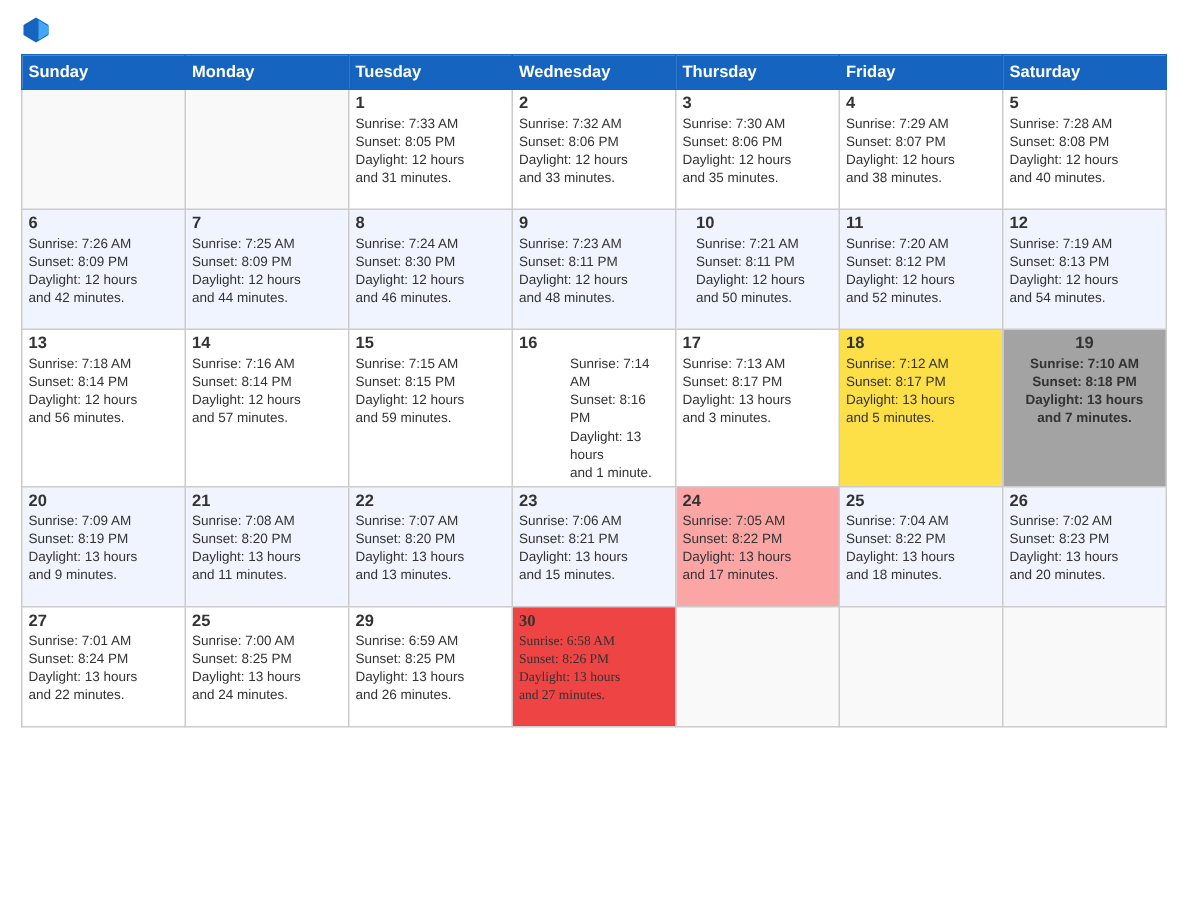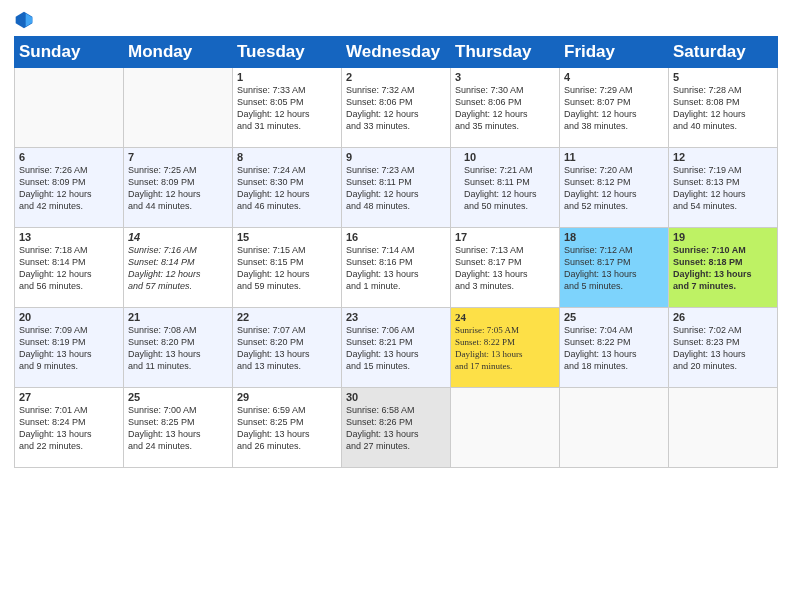--- a/index.html
+++ b/index.html
@@ -52,21 +52,21 @@
       color: #555;
     }
     .calendar {
       width: 100%;
       border-collapse: collapse;
       border: 1px solid #ccc;
     }
     .calendar th {
       background-color: #1565c0;
       color: #fff;
-      font-size: 17px;
+      font-size: 11px;
       font-weight: bold;
       padding: 5px 4px;
       text-align: left;
       border: 1px solid #1565c0;
     }
     .calendar td {
       width: calc(100% / 7);
       vertical-align: top;
       border: 1px solid #ccc;
       padding: 3px 4px;
@@ -225,56 +225,56 @@
           </td>
         </tr>
         <tr style="background-color: rgb(255, 255, 255);">
           <td style="background-color: rgb(255, 255, 255); margin-left: 28px;">
             <div class="day-number">13</div>
             <div class="day-info" style="white-space: pre-line;">Sunrise: 7:18 AM
 Sunset: 8:14 PM
 Daylight: 12 hours
 and 56 minutes.</div>
           </td>
-          <td style="background-color: rgb(255, 255, 255); font-style: italic;">
+          <td style="background-color: rgb(255, 255, 255);">
             <div class="day-number">14</div>
             <div class="day-info" style="white-space: pre-line;">Sunrise: 7:16 AM
 Sunset: 8:14 PM
 Daylight: 12 hours
 and 57 minutes.</div>
           </td>
           <td style="background-color: rgb(255, 255, 255);">
             <div class="day-number">15</div>
             <div class="day-info" style="white-space: pre-line;">Sunrise: 7:15 AM
 Sunset: 8:15 PM
 Daylight: 12 hours
 and 59 minutes.</div>
           </td>
           <td style="background-color: rgb(255, 255, 255);">
             <div class="day-number">16</div>
-            <div class="day-info" style="white-space: pre-line;">Sunrise: 7:14 AM
+            <div class="day-info" style="white-space: pre-line; margin-left: 34px;">Sunrise: 7:14 AM
 Sunset: 8:16 PM
 Daylight: 13 hours
 and 1 minute.</div>
           </td>
           <td style="background-color: rgb(255, 255, 255);">
             <div class="day-number">17</div>
             <div class="day-info" style="white-space: pre-line;">Sunrise: 7:13 AM
 Sunset: 8:17 PM
 Daylight: 13 hours
 and 3 minutes.</div>
           </td>
-          <td style="background-color: #7dd3fc;">
+          <td style="background-color: #fde047;">
             <div class="day-number">18</div>
             <div class="day-info" style="white-space: pre-line;">Sunrise: 7:12 AM
 Sunset: 8:17 PM
 Daylight: 13 hours
 and 5 minutes.</div>
           </td>
-          <td style="background-color: #bef264;">
+          <td style="background-color: #a3a3a3; text-align: center;">
             <div class="day-number">19</div>
             <div class="day-info" style="white-space: pre-line; font-weight: bold;">Sunrise: 7:10 AM
 Sunset: 8:18 PM
 Daylight: 13 hours
 and 7 minutes.</div>
           </td>
         </tr>
         <tr style="background-color: rgb(240, 244, 255);">
           <td style="background-color: rgb(240, 244, 255);">
             <div class="day-number">20</div>
@@ -297,21 +297,21 @@
 Daylight: 13 hours
 and 13 minutes.</div>
           </td>
           <td style="background-color: rgb(240, 244, 255);">
             <div class="day-number">23</div>
             <div class="day-info" style="white-space: pre-line;">Sunrise: 7:06 AM
 Sunset: 8:21 PM
 Daylight: 13 hours
 and 15 minutes.</div>
           </td>
-          <td style="background-color: #fde047; font-family: Liberation Serif, serif;">
+          <td style="background-color: #fca5a5;">
             <div class="day-number">24</div>
             <div class="day-info" style="white-space: pre-line;">Sunrise: 7:05 AM
 Sunset: 8:22 PM
 Daylight: 13 hours
 and 17 minutes.</div>
           </td>
           <td style="background-color: rgb(240, 244, 255); margin-top: 40px;">
             <div class="day-number">25</div>
             <div class="day-info" style="white-space: pre-line;">Sunrise: 7:04 AM
 Sunset: 8:22 PM
@@ -341,21 +341,21 @@
 Daylight: 13 hours
 and 24 minutes.</div>
           </td>
           <td style="background-color: rgb(255, 255, 255);">
             <div class="day-number">29</div>
             <div class="day-info" style="white-space: pre-line;">Sunrise: 6:59 AM
 Sunset: 8:25 PM
 Daylight: 13 hours
 and 26 minutes.</div>
           </td>
-          <td style="background-color: #e5e5e5;">
+          <td style="background-color: #ef4444; font-family: Liberation Serif, serif;">
             <div class="day-number">30</div>
             <div class="day-info" style="white-space: pre-line;">Sunrise: 6:58 AM
 Sunset: 8:26 PM
 Daylight: 13 hours
 and 27 minutes.</div>
           </td>
           <td class="empty" style="background-color: rgb(249, 249, 249);"></td>
           <td class="empty" style="background-color: rgb(249, 249, 249);"></td>
           <td class="empty" style="background-color: rgb(249, 249, 249);"></td>
         </tr>

